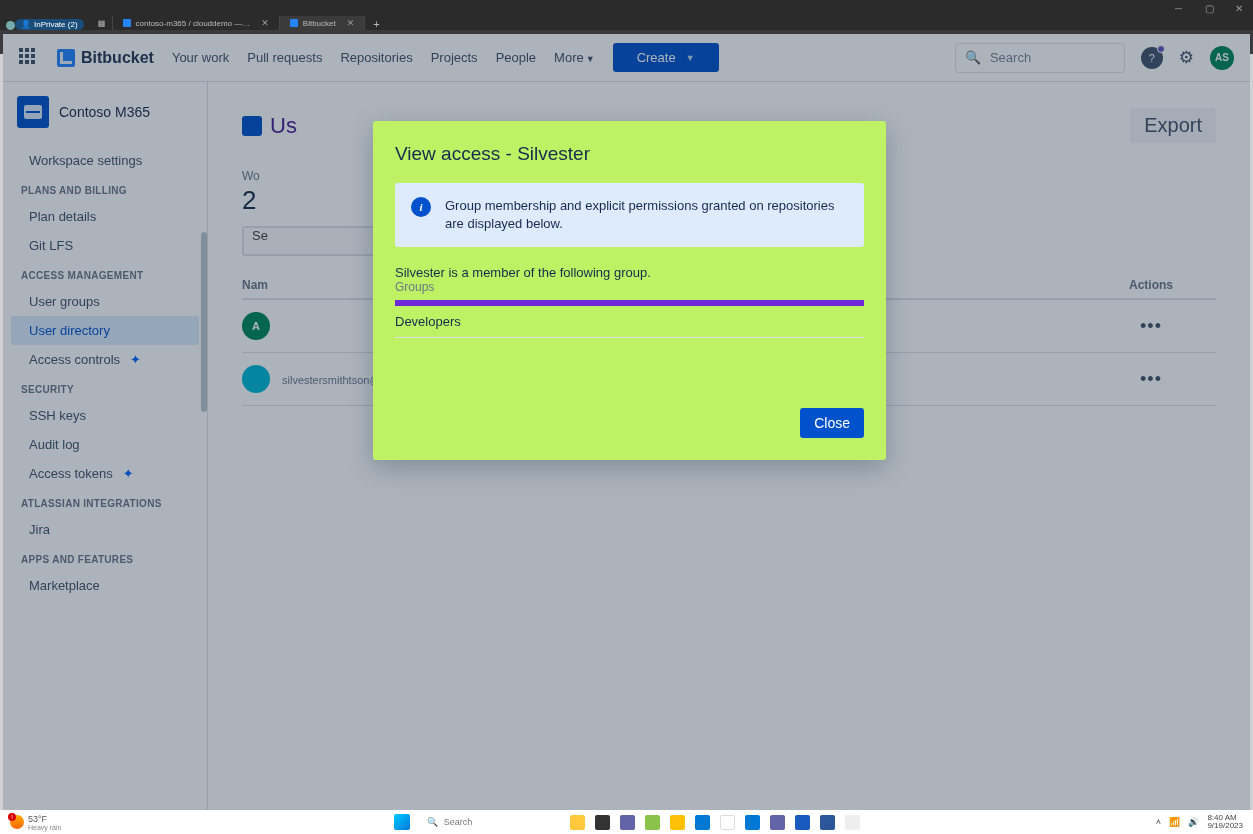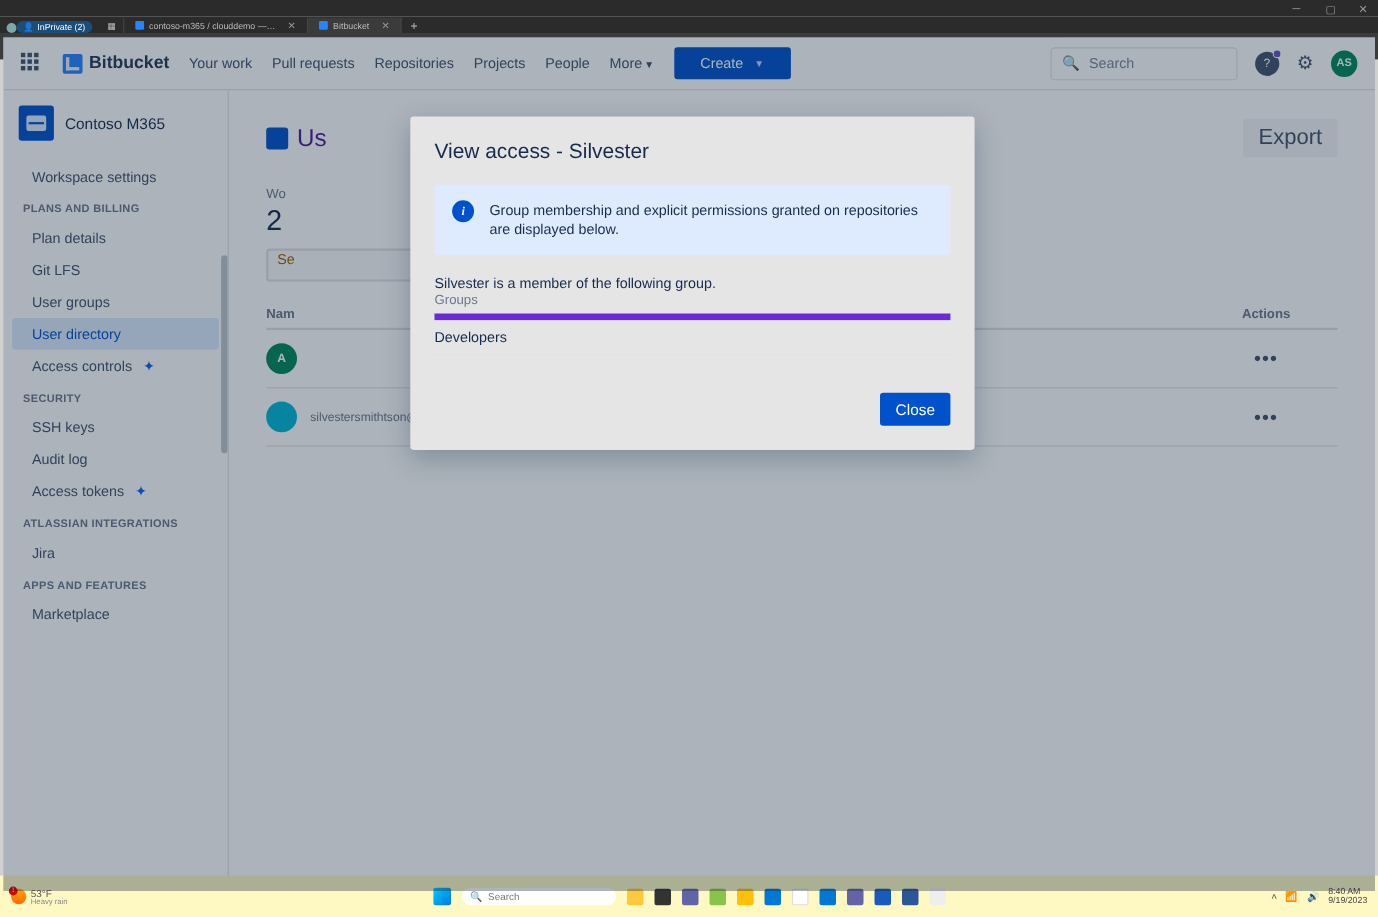--- a/index.html
+++ b/index.html
@@ -56,43 +56,43 @@
     .side-item.active{background:#deebff;color:#0052cc;}
     .sparkle{color:#0065ff;font-size:13px;margin-left:4px;}
     
     .main{flex:1;padding:26px 34px;position:relative;}
     .main-head{display:flex;justify-content:space-between;align-items:center;margin-bottom:26px;}
     .main-title{font-size:22px;color:#4c1d95;font-weight:500;display:flex;align-items:center;gap:8px;}
     .prefix-icon{width:20px;height:20px;background:#0052cc;border-radius:3px;}
     .export-btn{background:#f4f5f7;color:#42526e;padding:6px 14px;border-radius:3px;font-size:20px;}
     .section-label{font-size:12px;color:#6b778c;margin-bottom:2px;}
     .big-count{font-size:26px;color:#172b4d;font-weight:400;margin-bottom:10px;}
-    .filter-input{width:220px;height:30px;border:2px solid #dfe1e6;border-radius:3px;padding:0 8px;font-size:13px;color:#a16207;background:#fafbfc;margin-bottom:16px;}
+    .filter-input{width:220px;height:30px;border:2px solid #dfe1e6;border-radius:3px;padding:0 8px;font-size:13px;color:#404040;background:#fafbfc;margin-bottom:16px;}
     .table-head{display:flex;padding:6px 0;border-bottom:2px solid #dfe1e6;font-size:12px;color:#6b778c;font-weight:600;}
     .col-name{flex:1;}
     .col-actions{width:130px;text-align:center;}
     .user-row{display:flex;align-items:center;padding:12px 0;border-bottom:1px solid #dfe1e6;}
     .user-avatar{width:28px;height:28px;border-radius:50%;color:#fff;display:flex;align-items:center;justify-content:center;font-size:11px;font-weight:600;margin-right:12px;}
     .user-email{font-size:11px;color:#6b778c;margin-top:1px;}
     .row-actions{width:130px;text-align:center;color:#42526e;font-size:18px;letter-spacing:1px;}
     
     
-    .modal{position:absolute;top:72px;left:370px;width:513px;background:#e5e5e5;border-radius:3px;box-shadow:0 8px 24px rgba(9,30,66,0.25);padding:22px;z-index:10;}
+    .modal{position:absolute;top:87px;left:370px;width:513px;background:#bef264;border-radius:3px;box-shadow:0 8px 24px rgba(9,30,66,0.25);padding:22px;z-index:10;}
     .modal-title{font-size:19px;font-weight:500;color:#172b4d;margin-bottom:18px;}
     .info-box{background:#deebff;border-radius:3px;padding:14px 16px;display:flex;gap:14px;margin-bottom:18px;}
     .info-icon{width:20px;height:20px;border-radius:50%;background:#0052cc;color:#fff;display:flex;align-items:center;justify-content:center;font-size:11px;font-weight:700;flex-shrink:0;font-style:italic;font-family:Georgia,serif;}
     .info-text{font-size:13px;color:#172b4d;line-height:1.4;}
     .member-text{font-size:13px;color:#172b4d;}
     .groups-label{font-size:12px;color:#6b778c;padding-bottom:6px;border-bottom:6px solid #6d28d9;}
     .group-row{padding:8px 0;font-size:13px;color:#172b4d;border-bottom:1px solid #dfe1e6;}
-    .modal-footer{display:flex;justify-content:flex-end;margin-top:34px;}
+    .modal-footer{display:flex;justify-content:flex-end;margin-top:70px;}
     .close-btn{background:#0052cc;color:#fff;padding:7px 14px;border-radius:3px;font-size:14px;border:none;cursor:pointer;}
     
     
-    .taskbar{position:absolute;bottom:0;left:0;right:0;height:38px;background:#fef9c3;display:flex;align-items:center;padding:0 10px;font-size:9px;color:#555;gap:20px;}
+    .taskbar{position:absolute;bottom:0;left:0;right:0;height:24px;background:#ffffff;display:flex;align-items:center;padding:0 10px;font-size:9px;color:#555;gap:20px;}
     .weather{display:flex;align-items:center;gap:4px;}
     .weather-icon{width:14px;height:14px;border-radius:50%;background:linear-gradient(#fa0,#f60);position:relative;}
     .weather-badge{position:absolute;top:-2px;left:-2px;width:8px;height:8px;border-radius:50%;background:#d00;color:#fff;font-size:6px;display:flex;align-items:center;justify-content:center;}
     .task-center{position:absolute;left:50%;transform:translateX(-50%);display:flex;align-items:center;gap:10px;}
     .start{width:16px;height:16px;background:linear-gradient(135deg,#0cf,#07d);border-radius:2px;}
     .task-search{width:140px;height:16px;background:#fff;border-radius:9px;display:flex;align-items:center;padding:0 8px;gap:5px;color:#777;}
     .task-icon{width:15px;height:15px;border-radius:2px;display:inline-block;}
     .task-right{margin-left:auto;display:flex;align-items:center;gap:8px;color:#444;}
     .clock{line-height:1;font-size:8px;}
   </style>
@@ -189,20 +189,21 @@
       <div class="ws-header">
         <div class="ws-icon">
             <div class="ws-icon-inner"></div>
           </div>
         <div class="ws-name">Contoso M365</div>
       </div>
       <div class="side-item">Workspace settings</div>
       <div class="side-section">PLANS AND BILLING</div>
       <div class="side-item">Plan details</div>
       <div class="side-item">Git LFS</div>
+      <div class="side-section">ACCESS MANAGEMENT</div>
       <div class="side-item">User groups</div>
       <div class="side-item active">User directory</div>
       <div class="side-item">
           <span>Access controls</span>
           <span class="sparkle">✦</span>
         </div>
       <div class="side-section">SECURITY</div>
       <div class="side-item">SSH keys</div>
       <div class="side-item">Audit log</div>
       <div class="side-item">

